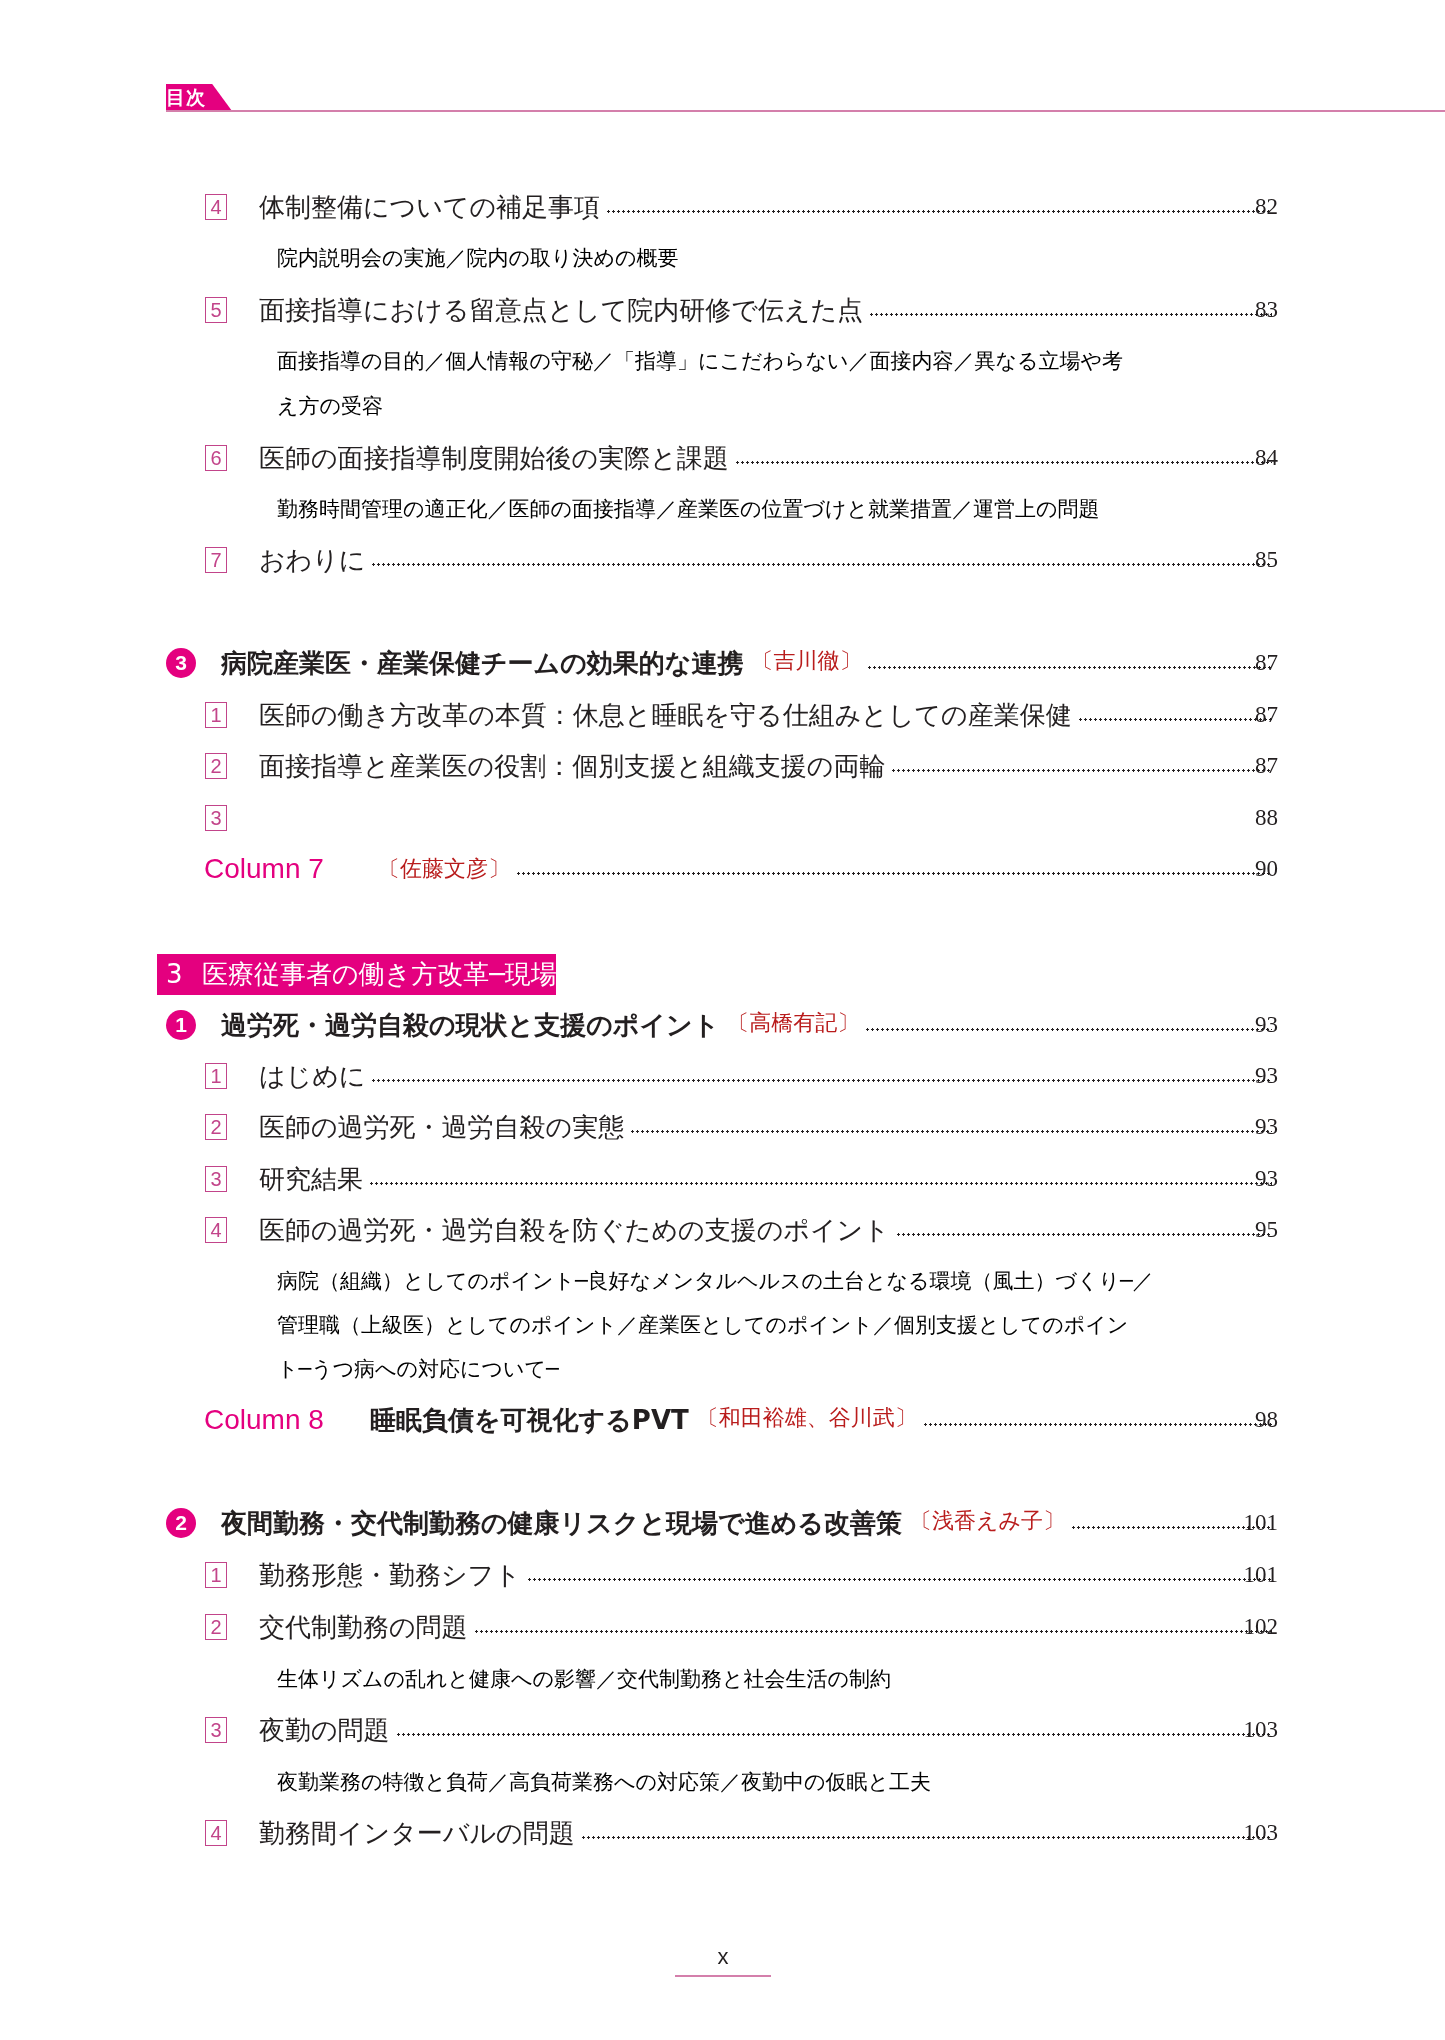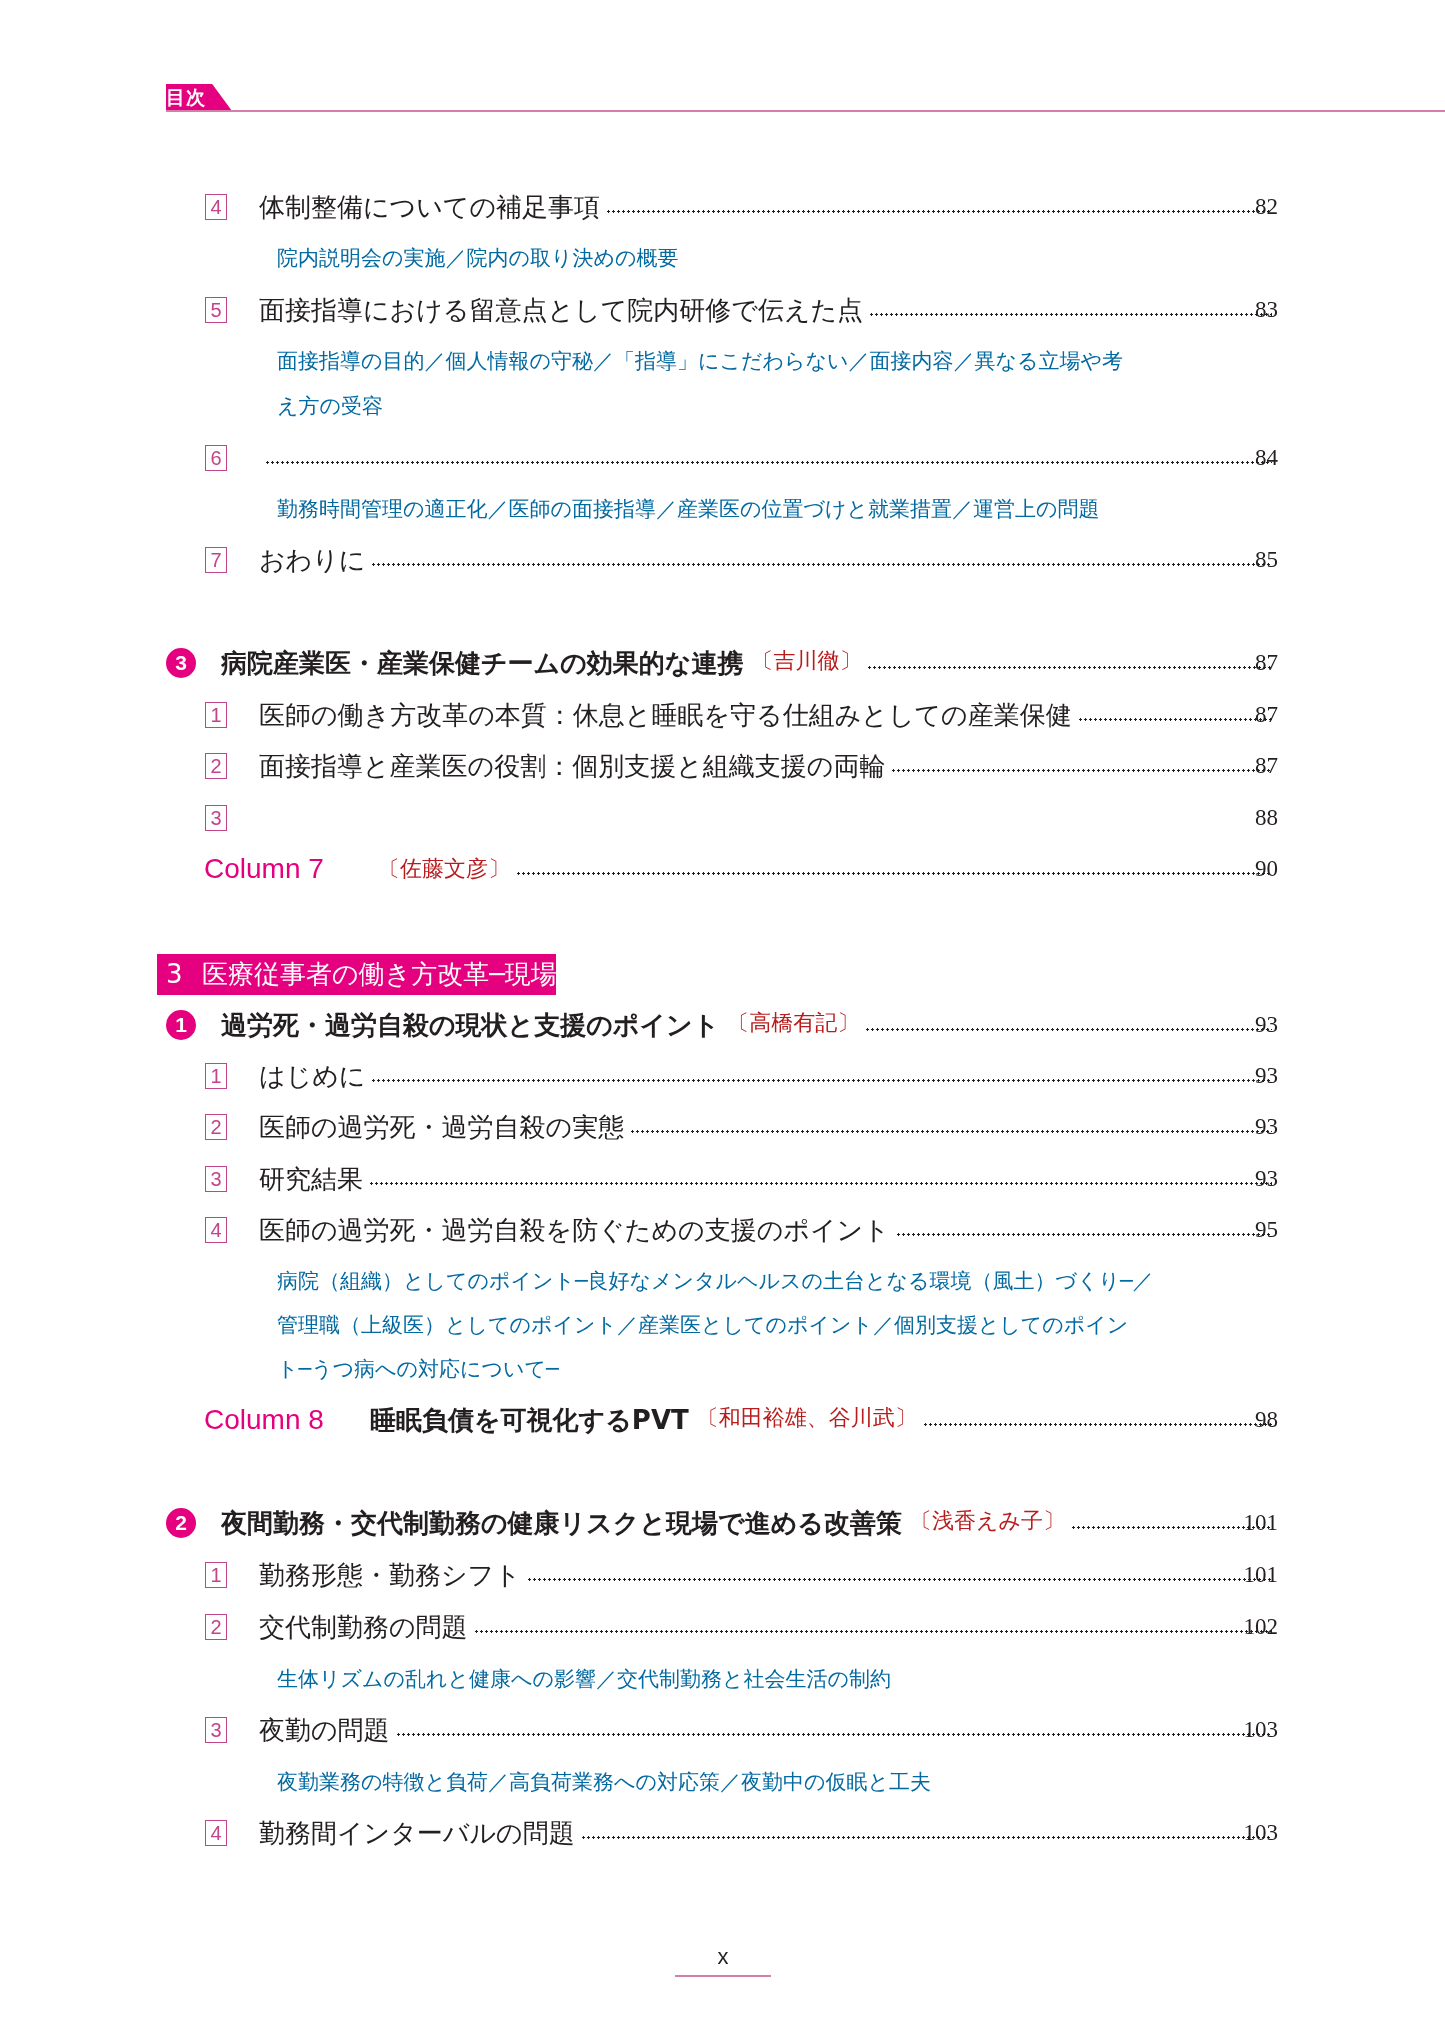--- a/index.html
+++ b/index.html
@@ -51,21 +51,21 @@
   }
   .row.sec .title-wrap { left: 221px; }
   .row.sec .title { font-weight: bold; font-size: 26px; }
   .row.col .col-label {
     position: absolute; left: 204px; font-size: 28px; color: #e4007f;
     font-family: "Liberation Sans", sans-serif;
   }
   .row.col .title-wrap { left: 370px; }
   .row.col .title { font-weight: bold; font-size: 26px; }
   .sub {
-    position: absolute; left: 277px; width: 960px; font-size: 21px; color: #0369a1;
+    position: absolute; left: 277px; width: 960px; font-size: 21px; color: #000000;
     white-space: nowrap;
   }
   .chapter-bar {
     position: absolute; left: 157px; top: 954px; width: 399px; height: 41px;
     background: #e4007f; color: #fff; font-size: 26px; line-height: 41px;
     padding-left: 9px; box-sizing: border-box; white-space: nowrap;
   }
   .chapter-bar .ch-num { display: inline-block; width: 36px; }
   .footer-num {
     position: absolute; left: 700px; width: 46px; top: 1944px; text-align: center;
@@ -99,20 +99,21 @@
       <span class="leader"></span>
     </div>
   <span class="page">83</span>
 </div>
 <div class="sub" style="top:347px">面接指導の目的／個人情報の守秘／「指導」にこだわらない／面接内容／異なる立場や考</div>
 <div class="sub" style="top:392px">え方の受容</div>
 
 <div class="row" style="top:440px">
   <span class="num-box">6</span>
   <div class="title-wrap">
+      <span class="title">医師の面接指導制度開始後の実際と課題</span>
       <span class="leader"></span>
     </div>
   <span class="page">84</span>
 </div>
 <div class="sub" style="top:495px">勤務時間管理の適正化／医師の面接指導／産業医の位置づけと就業措置／運営上の問題</div>
 
 <div class="row" style="top:542px">
   <span class="num-box">7</span>
   <div class="title-wrap">
       <span class="title">おわりに</span>

